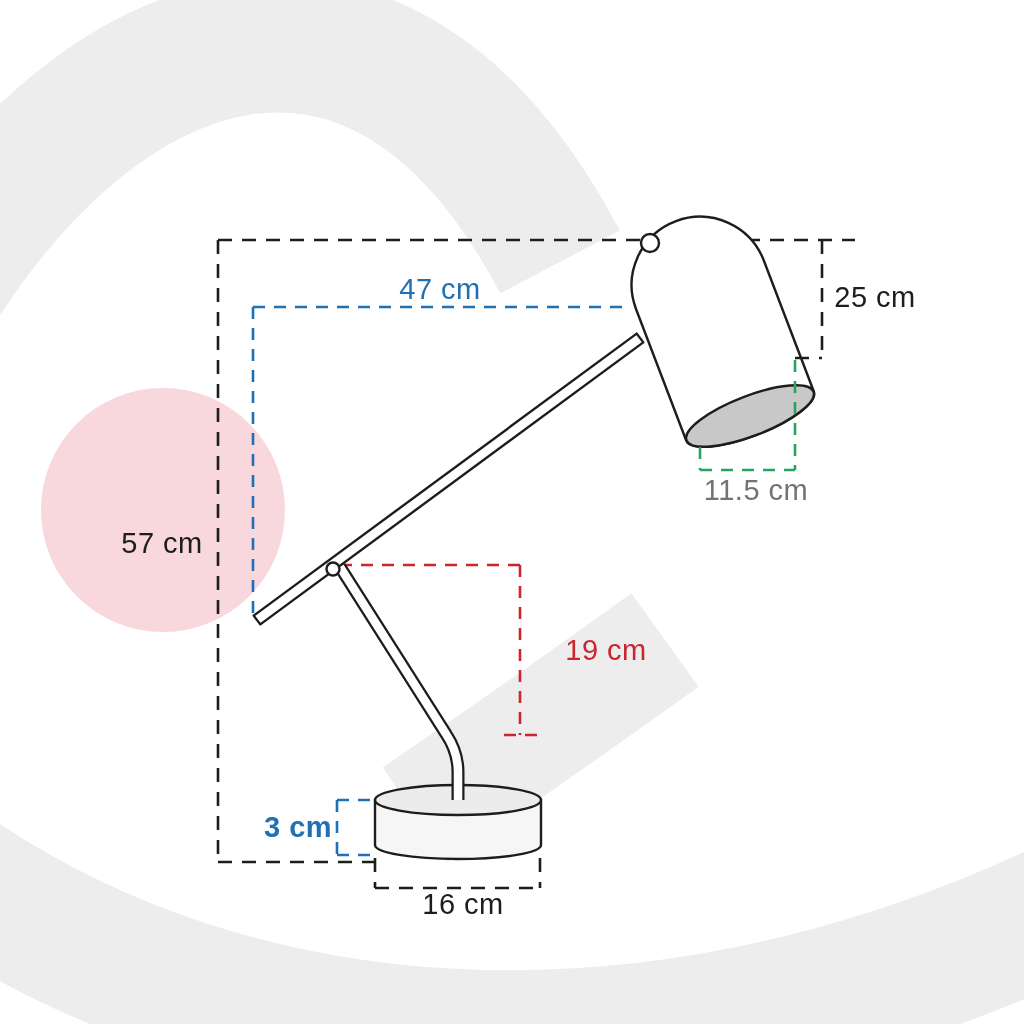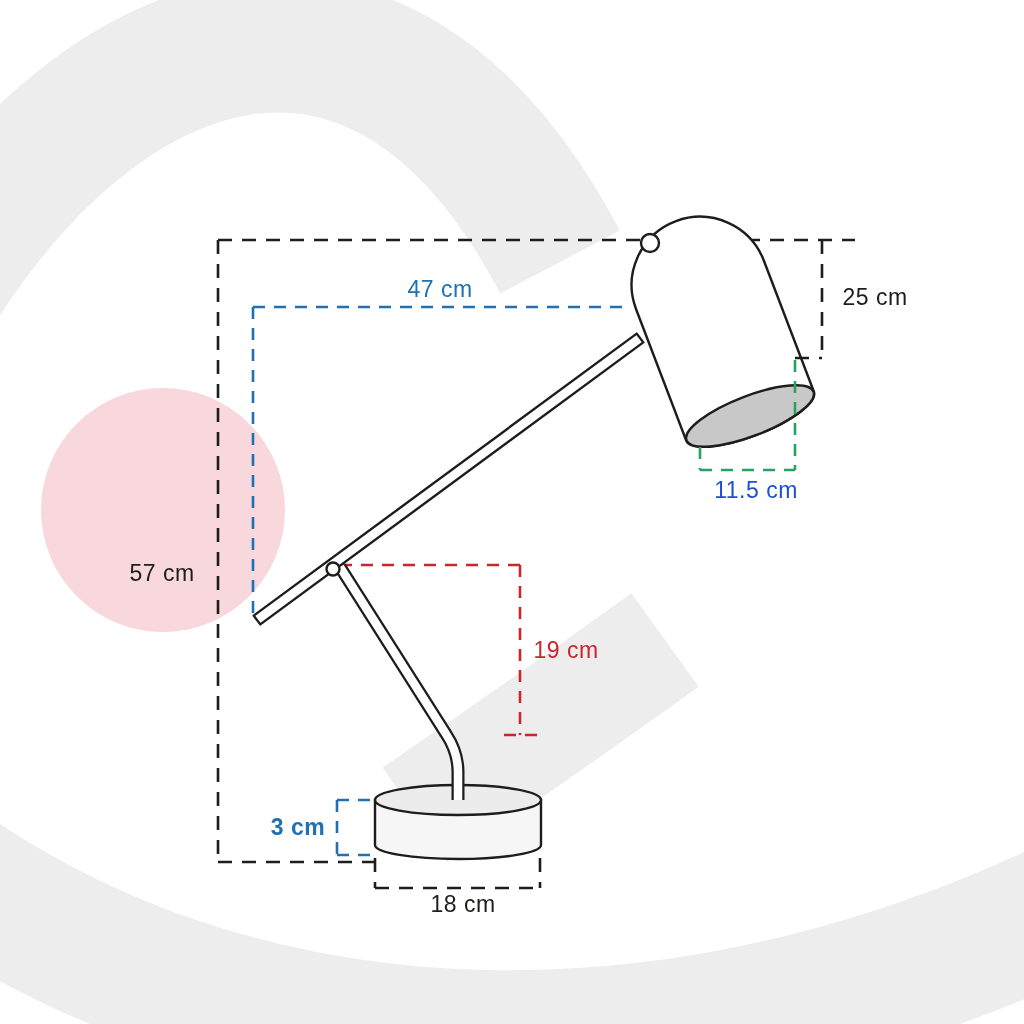--- a/index.html
+++ b/index.html
@@ -21,28 +21,28 @@
   .dim-green{stroke:#27a35f;stroke-width:2.6;stroke-dasharray:12 9;}
   .lamp-line{fill:#ffffff;stroke:#1d1d1b;stroke-width:2.4;stroke-linejoin:round;}
   .lamp-opening{fill:#c8c8c8;stroke:#1d1d1b;stroke-width:2.4;}
   .arm-under{fill:none;stroke:#1d1d1b;stroke-width:13;stroke-linejoin:round;}
   .arm-over{fill:none;stroke:#ffffff;stroke-width:8.5;stroke-linejoin:round;}
   .base-top{fill:#ececec;stroke:#1d1d1b;stroke-width:2.4;}
   .base-body{fill:#f6f6f6;stroke:#1d1d1b;stroke-width:2.4;}
   .dim-label{
     position:absolute;
     transform:translate(-50%,-50%);
-    font-size:23px;
+    font-size:29px;
     letter-spacing:0.5px;
     white-space:nowrap;
     color:#1d1d1b;
   }
   .lbl-blue{color:#2070b4;}
-  .lbl-green{color:#1d4ed8;}
-  .lbl-red{color:#c9262d;}
+  .lbl-green{color:#737373;}
+  .lbl-red{color:#c9262d;margin-left:40px;}
 </style>
 </head>
 <body>
 
 <div class="stage">
 
   <svg class="scene" viewBox="0 0 1024 1024" aria-hidden="true">
 
     <g>
       <path class="wm" d="M -70 300 C 100 20, 380 -80, 560 262"></path>
@@ -96,21 +96,21 @@
       <line class="dim dim-green" x1="700" y1="447" x2="700" y2="470"></line>
 
       <line class="dim dim-black" x1="795" y1="358" x2="822" y2="358"></line>
 
       <line class="dim dim-black" x1="375" y1="858" x2="375" y2="888"></line>
       <line class="dim dim-black" x1="540" y1="858" x2="540" y2="888"></line>
       <line class="dim dim-black" x1="375" y1="888" x2="540" y2="888"></line>
     </g>
   </svg>
 
-  <div class="dim-label" style="left:162px;top:573px;">57 cm</div>
+  <div class="dim-label" style="left:162px;top:543px;">57 cm</div>
   <div class="dim-label lbl-blue" style="left:440px;top:289px;">47 cm</div>
   <div class="dim-label" style="left:875px;top:297px;">25 cm</div>
   <div class="dim-label lbl-green" style="left:756px;top:490px;">11.5 cm</div>
   <div class="dim-label lbl-red" style="left:566px;top:650px;">19 cm</div>
   <div class="dim-label lbl-blue" style="left:298px;top:827px;font-weight:bold;">3 cm</div>
-  <div class="dim-label" style="left:463px;top:904px;">18 cm</div>
+  <div class="dim-label" style="left:463px;top:904px;">16 cm</div>
 
 </div>
 
 </body></html>

